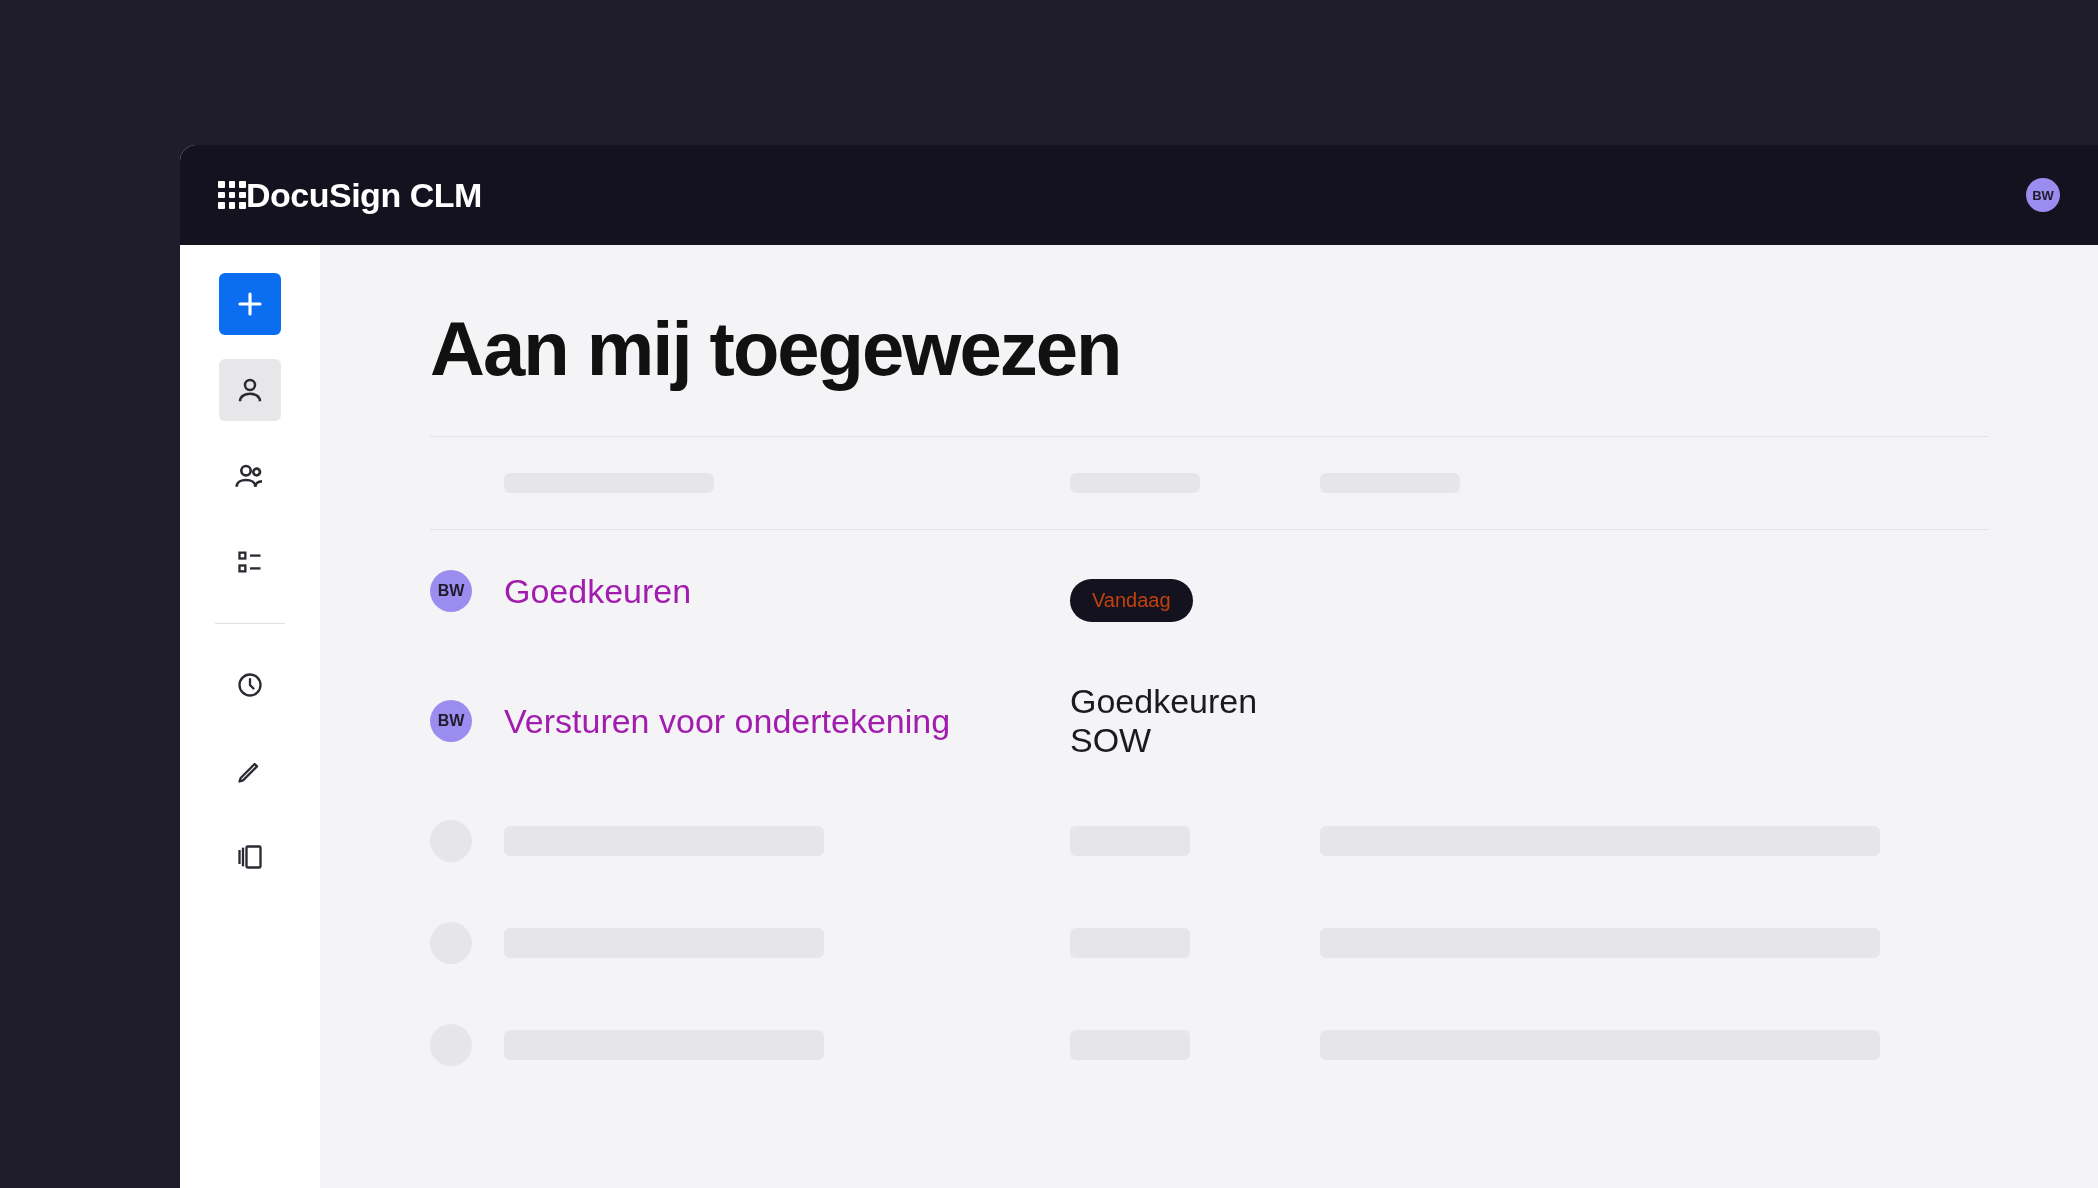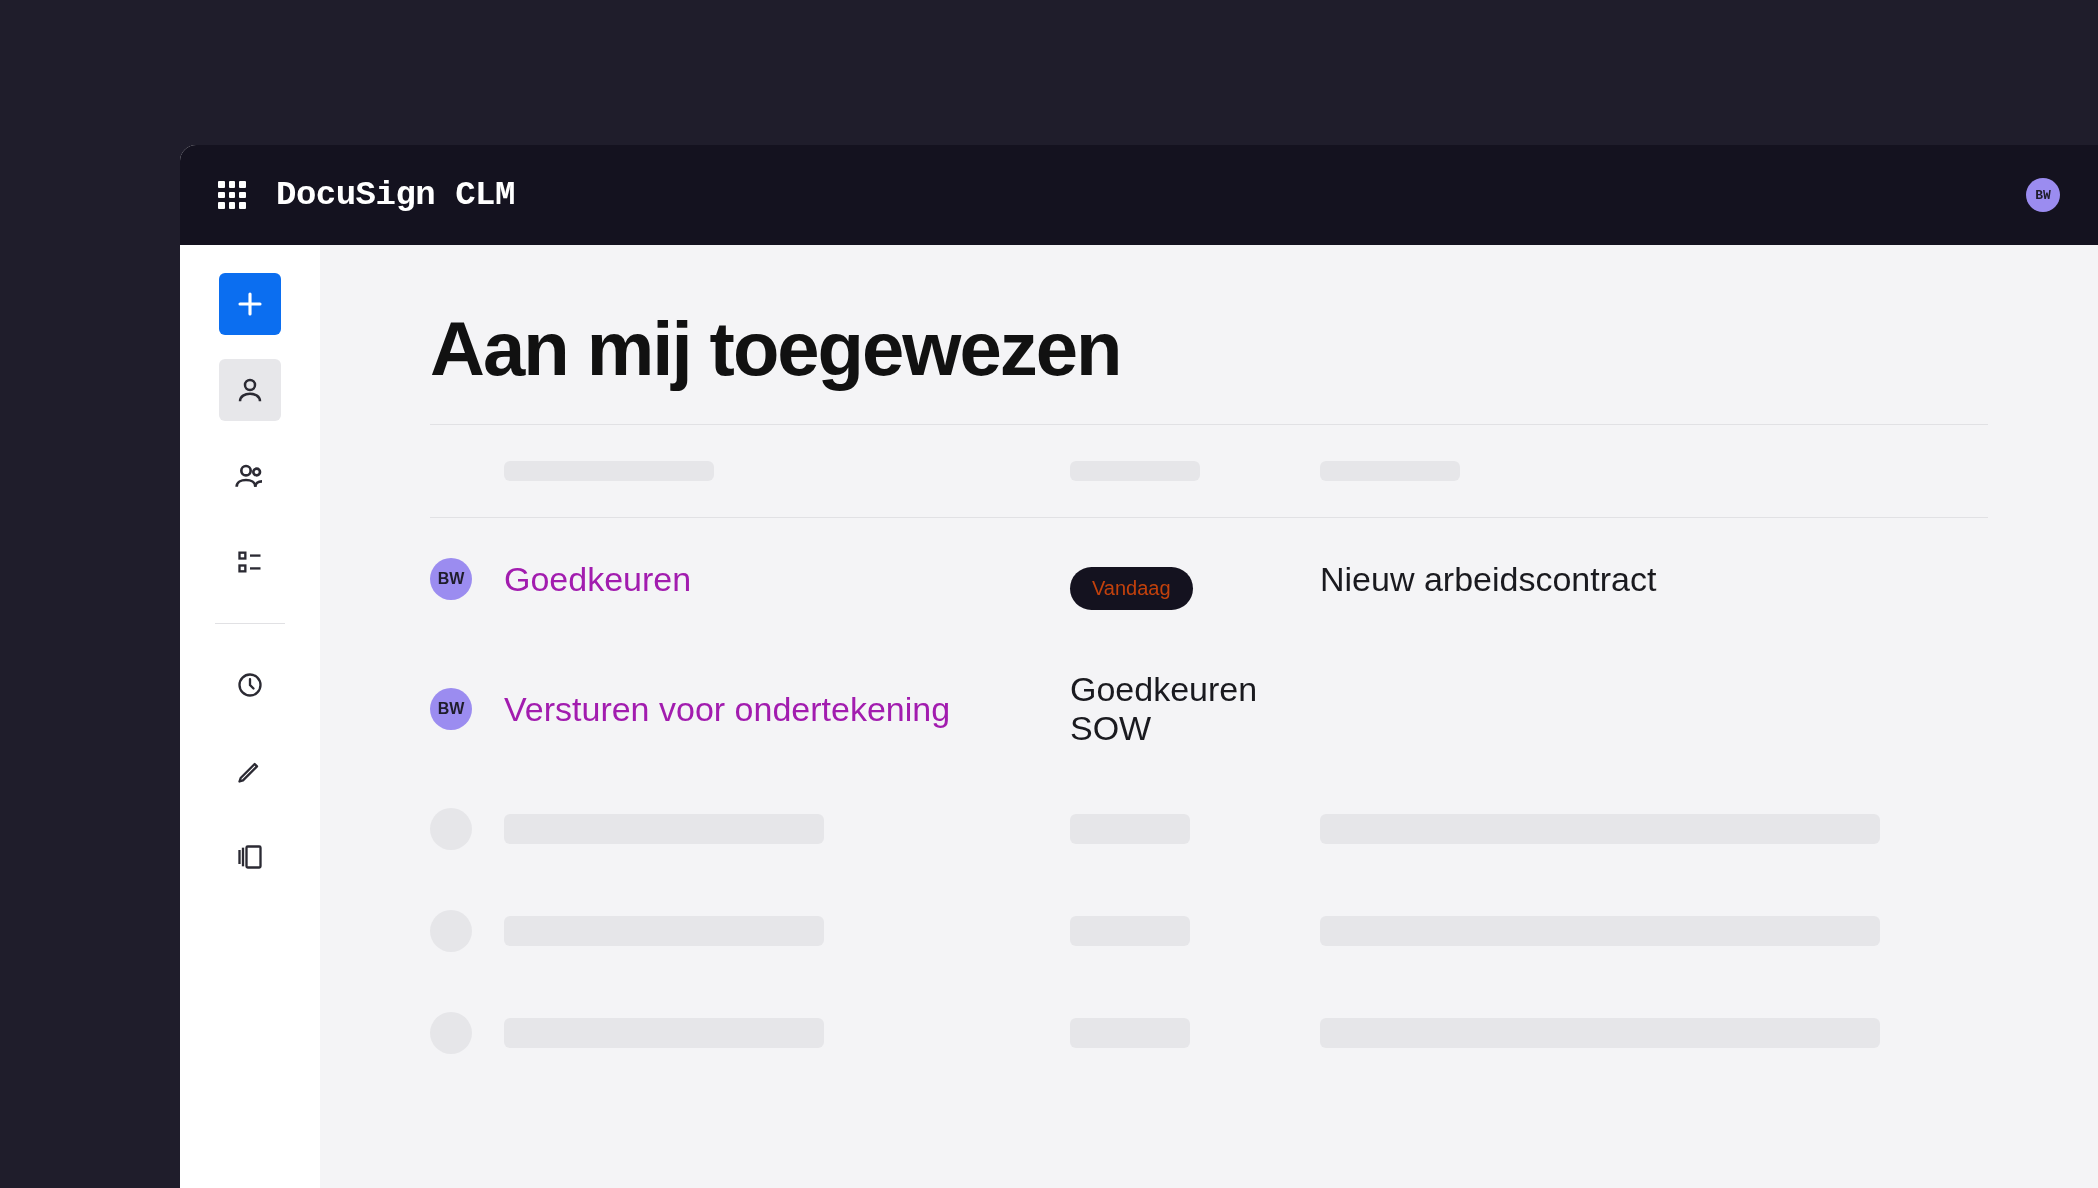--- a/index.html
+++ b/index.html
@@ -21,22 +21,20 @@
   overflow: hidden;
   display: flex;
   flex-direction: column;
 }
 .topbar {
   height: 100px;
   background: #14121f;
   display: flex;
   align-items: center;
   padding: 0 38px;
-  gap: 30px;
-  font-family: Liberation Mono, monospace;
 }
 .apps-grid {
   width: 28px;
   height: 28px;
   display: grid;
   grid-template-columns: repeat(3, 1fr);
   grid-template-rows: repeat(3, 1fr);
   gap: 4px;
 }
 .apps-grid span {
@@ -98,21 +96,21 @@
 .side-icon { color: #2b2a33; }
 .main {
   flex: 1;
   padding: 60px 110px 0 110px;
 }
 .page-title {
   font-size: 76px;
   font-weight: 600;
   letter-spacing: -2px;
   color: #111;
-  margin-bottom: 32px;
+  margin-bottom: 44px;
 }
 .header-row, .data-row, .skel-row {
   display: grid;
   grid-template-columns: 60px 580px 250px 1fr;
   align-items: center;
   gap: 0;
   padding: 18px 0;
 }
 .header-row {
   border-top: 1px solid #e1e1e4;
@@ -251,21 +249,20 @@
         <div class="skel col1"></div>
         <div class="skel col2"></div>
         <div class="skel col3"></div>
         <div class="skel col4"></div>
       </div>
 
       <div class="data-row">
         <div class="row-avatar">BW</div>
         <div class="row-action">Goedkeuren</div>
         <div><span class="row-badge">Vandaag</span></div>
-        <div class="row-doc">Nieuw arbeidscontract</div>
       </div>
 
       <div class="data-row">
         <div class="row-avatar">BW</div>
         <div class="row-action">Versturen voor ondertekening</div>
         <div class="row-doc">Goedkeuren SOW</div>
       </div>
 
       <div class="skel-row">
         <div class="skel circle"></div>

